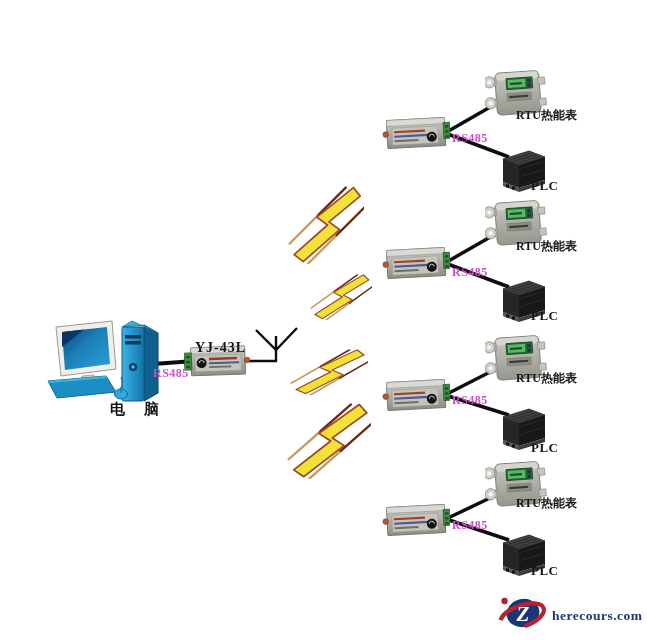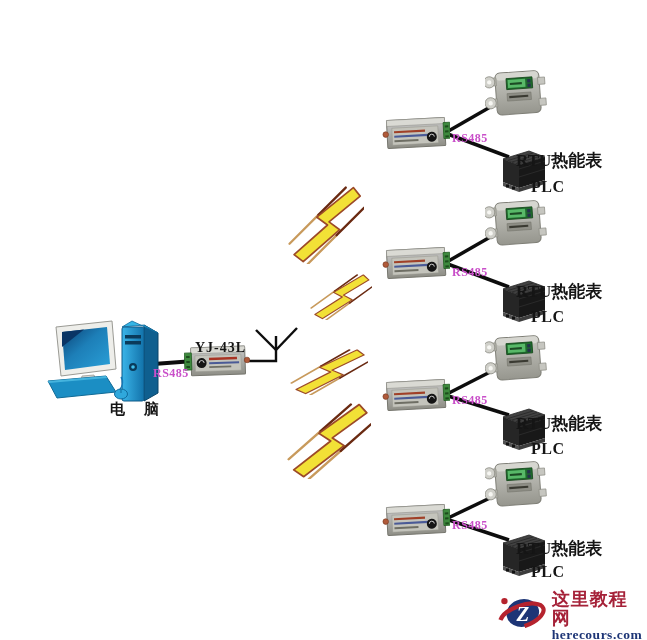--- a/index.html
+++ b/index.html
@@ -5,22 +5,22 @@
   html,body{margin:0;padding:0;background:#fff;}
   .canvas{
     position:relative;width:647px;height:640px;background:#ffffff;overflow:hidden;
     font-family:"Liberation Serif","DejaVu Serif",serif;
   }
   svg{display:block;}
   .lbl{position:absolute;color:#151515;font-weight:bold;white-space:pre;z-index:6;}
   .lbl-yj{font-size:14px;letter-spacing:1px;margin-top:15px;}
   .lbl-cn{font-size:15px;letter-spacing:2px;}
   .lbl-rs485{color:#c94fc9;font-weight:bold;font-size:12px;letter-spacing:.5px;}
-  .lbl-rtu{font-size:17px;margin-top:42px;}
-  .lbl-plc{font-size:16px;letter-spacing:.5px;}
+  .lbl-rtu{font-size:12px;}
+  .lbl-plc{font-size:13px;letter-spacing:.5px;}
   .device{position:absolute;z-index:4;}
   .bolt{position:absolute;z-index:3;}
   .overlay{position:absolute;left:0;top:0;z-index:2;}
   .wm{position:absolute;left:496px;top:592px;width:150px;height:48px;z-index:7;display:flex;align-items:center;}
   .wm-text{margin-left:4px;line-height:1.05;}
   .wm-name{font-size:18px;font-weight:900;color:#a52138;letter-spacing:1px;}
   .wm-url{font-size:13.5px;font-weight:bold;color:#1d3576;letter-spacing:.5px;}
 </style>
 </head>
 <body>
@@ -250,18 +250,17 @@
   <div class="lbl lbl-cn" style="left:86px;top:400px;padding-left:24px;">电　脑</div>
 
   <div class="wm">
     <svg width="52" height="48" viewBox="0 0 52 48">
       <ellipse cx="27" cy="21" rx="16.5" ry="14" fill="#1d3576" transform="rotate(-12 27 21)"></ellipse>
       <ellipse cx="26" cy="24" rx="23" ry="10.5" fill="none" stroke="#b5232e" stroke-width="4.2" transform="rotate(-20 26 24)" stroke-dasharray="82 30" stroke-dashoffset="-58"></ellipse>
       <circle cx="8.5" cy="9" r="3.2" fill="#b5232e"></circle>
       <text x="27" y="29" font-size="21" font-weight="bold" font-style="italic" text-anchor="middle" fill="#ffffff" font-family="Liberation Serif, DejaVu Serif, serif">Z</text>
     </svg>
     <div class="wm-text">
-      <div class="wm-name">这里教程网</div>
       <div class="wm-url">herecours.com</div>
     </div>
   </div>
 
 </div>
 
 </body></html>

